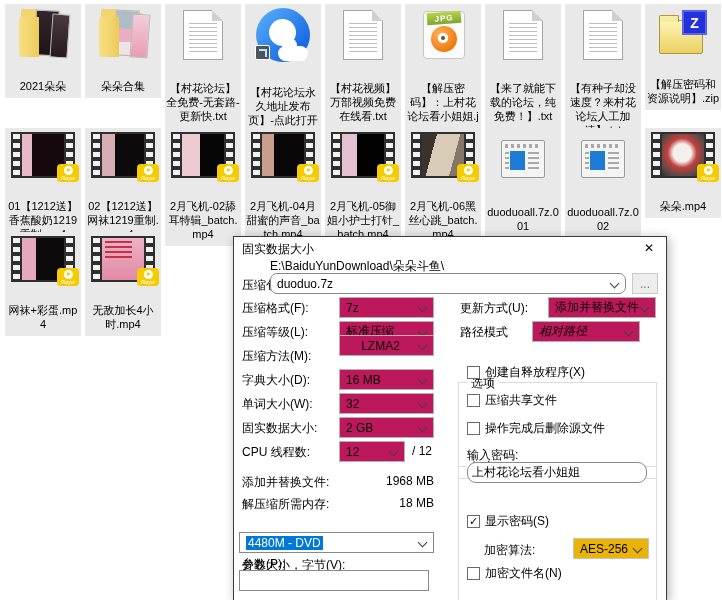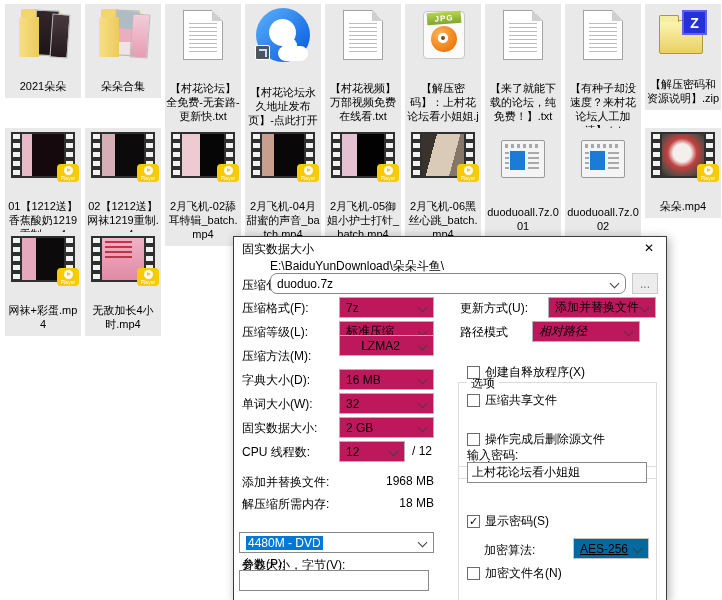--- a/index.html
+++ b/index.html
@@ -113,21 +113,21 @@
   .dlg-title{position:absolute;left:8px;top:4px;font-size:12px;}
   .dlg-close{position:absolute;right:0;top:0;width:34px;height:22px;display:flex;align-items:center;
       justify-content:center;font-size:12px;color:#000;}
   .lbl{position:absolute;white-space:nowrap;}
   .val-right{position:absolute;width:95px;text-align:right;white-space:nowrap;}
   .cmb{position:absolute;height:21px;background:#be185d;border:1px solid #b2b2b2;box-sizing:border-box;
       display:flex;align-items:center;padding:0 18px 0 6px;white-space:nowrap;}
   .cmb::after{content:"";position:absolute;right:7px;top:6px;width:6px;height:6px;
       border-right:1px solid #404040;border-bottom:1px solid #404040;transform:rotate(45deg);}
   .cmb.white{background:#fff;border-color:#888;}
-  .cmb.lite{background:#0369a1;border-color:#c5c5c5;text-decoration:underline;}
+  .cmb.lite{background:#eab308;border-color:#c5c5c5;}
   .sel-text{background:#0078d7;color:#fff;padding:0 2px;}
   .tbx{position:absolute;height:21px;border:1px solid #8a8a8a;background:#fff;box-sizing:border-box;
       font-size:12px;padding:0 4px;font-family:inherit;outline:none;}
   .btn{position:absolute;height:21px;background:#ededed;border:1px solid #c9c9c9;box-sizing:border-box;
       display:flex;align-items:center;justify-content:center;color:#777;}
   .grp{position:absolute;border:1px solid #dcdcdc;margin-top:30px;}
   .grp-title{position:absolute;top:-8px;left:8px;background:#fff;padding:0 4px;}
   .chk{position:absolute;display:flex;align-items:center;gap:5px;white-space:nowrap;}
   .box{width:13px;height:13px;border:1px solid #6a6a6a;background:#fff;box-sizing:border-box;
       display:flex;align-items:center;justify-content:center;font-size:11px;line-height:1;}
@@ -411,30 +411,30 @@
     <div class="grp-title">选项</div>
   </div>
   <div class="chk" style="left:233px;top:127px;">
     <span class="box"></span>
     <span>创建自释放程序(X)</span>
   </div>
   <div class="chk" style="left:233px;top:155px;">
     <span class="box"></span>
     <span>压缩共享文件</span>
   </div>
-  <div class="chk" style="left:233px;top:194px;">
+  <div class="chk" style="left:233px;top:183px;">
     <span class="box"></span>
     <span>操作完成后删除源文件</span>
   </div>
 
   <div class="grp" style="left:224px;top:199px;width:197px;height:143px;">
     <div class="grp-title">加密</div>
   </div>
   <div class="lbl" style="left:233px;top:210px;">输入密码:</div>
-  <input class="tbx" style="left: 233px; top: 225px; width: 180px;" value="上村花论坛看小姐姐">
+  <input class="tbx" style="left: 233px; top: 225px; width: 180px; border-radius: 9px;" value="上村花论坛看小姐姐">
 
   <div class="chk" style="left:233px;top:276px;">
     <span class="box">✓</span>
     <span>显示密码(S)</span>
   </div>
 
   <div class="lbl" style="left:250px;top:305px;">加密算法:</div>
   <div class="cmb lite" style="left:339px;top:301px;width:76px;">
       <span>AES-256</span>
     </div>

